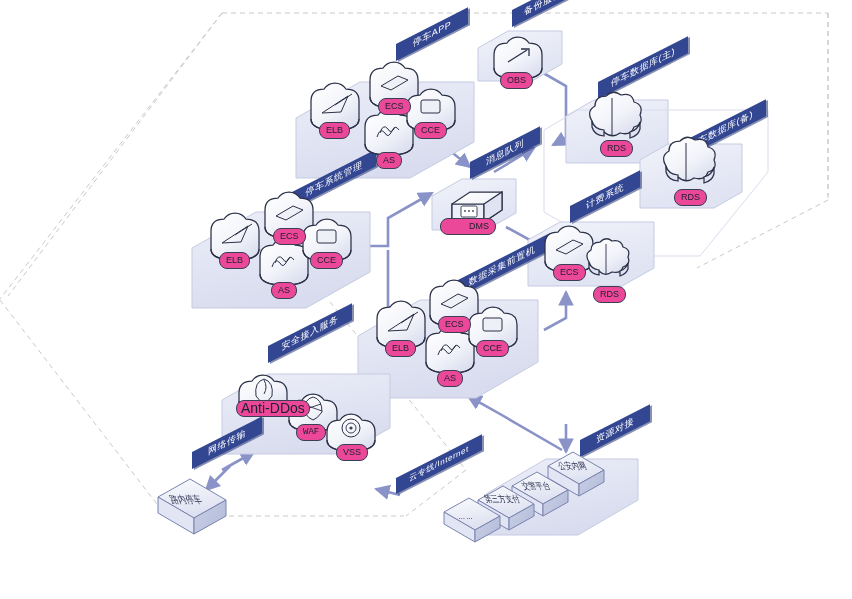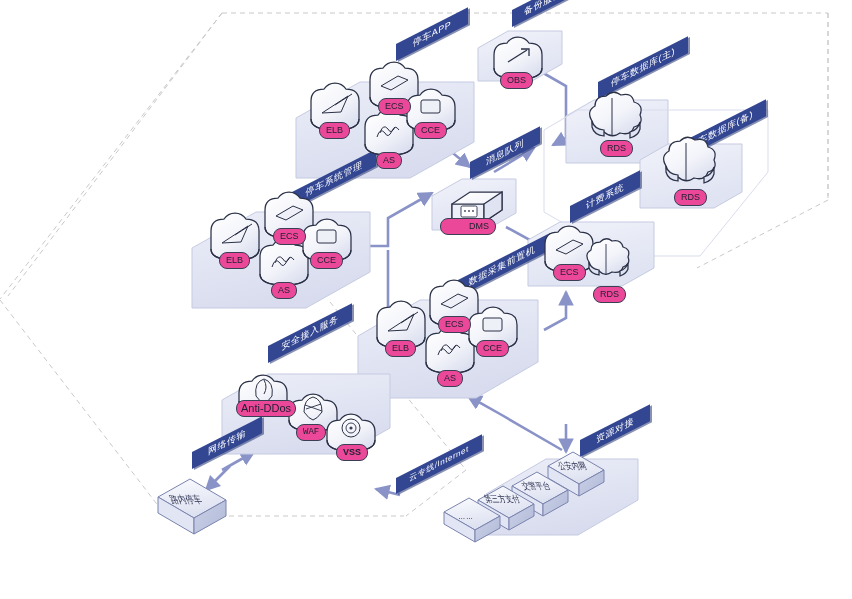--- a/index.html
+++ b/index.html
@@ -34,21 +34,21 @@
     border:1px solid #3a3f55;
     border-radius:8px;
     font-size:9px;
     color:#1c2030;
     padding:1px 6px 2px 6px;
     white-space:nowrap;
     line-height:12px;
     text-align:left;
     z-index:6;
   }
-  .chip.wide{padding:1px 4px 2px 4px;font-size:11px;}
+  .chip.wide{padding:1px 4px 2px 4px;font-size:14px;}
 
   .ctext{
     position:absolute;font-size:8.5px;color:#2b3050;white-space:nowrap;
   }
 
   .noselect{user-select:none;}
 </style>
 </head>
 <body>
 
@@ -406,21 +406,21 @@
   <div class="chip" style="left:553px;top:264px;">ECS</div>
   <div class="chip" style="left:593px;top:286px;">RDS</div>
 
   <div class="chip" style="left:385px;top:340px;">ELB</div>
   <div class="chip" style="left:438px;top:316px;">ECS</div>
   <div class="chip" style="left:437px;top:370px;">AS</div>
   <div class="chip" style="left:476px;top:340px;">CCE</div>
 
   <div class="chip wide" style="left:236px;top:400px;">Anti-DDos</div>
   <div class="chip" style="left:296px;top:424px;font-family:Liberation Mono, monospace;">WAF</div>
-  <div class="chip" style="left:336px;top:444px;font-weight:bold;">VSS</div>
+  <div class="chip" style="left:336px;top:444px;">VSS</div>
 
   <div class="ctext" style="left:556px;top:461px;transform:skewY(30deg) rotate(-30deg);font-size:8px;">公安内网</div>
   <div class="ctext" style="left:520px;top:481px;transform:skewY(30deg) rotate(-30deg);font-size:8px;">交警平台</div>
   <div class="ctext" style="left:482px;top:494px;transform:skewY(30deg) rotate(-30deg);font-size:8px;">第三方支付</div>
   <div class="ctext" style="left:456px;top:512px;transform:skewY(30deg) rotate(-30deg);font-size:8px;letter-spacing:1px;">……</div>
 
   <div class="ctext" style="left:168px;top:494px;transform:skewY(30deg) rotate(-30deg);font-size:9px;color:#2b3050;">路内停车</div>
 
 </div>
 

